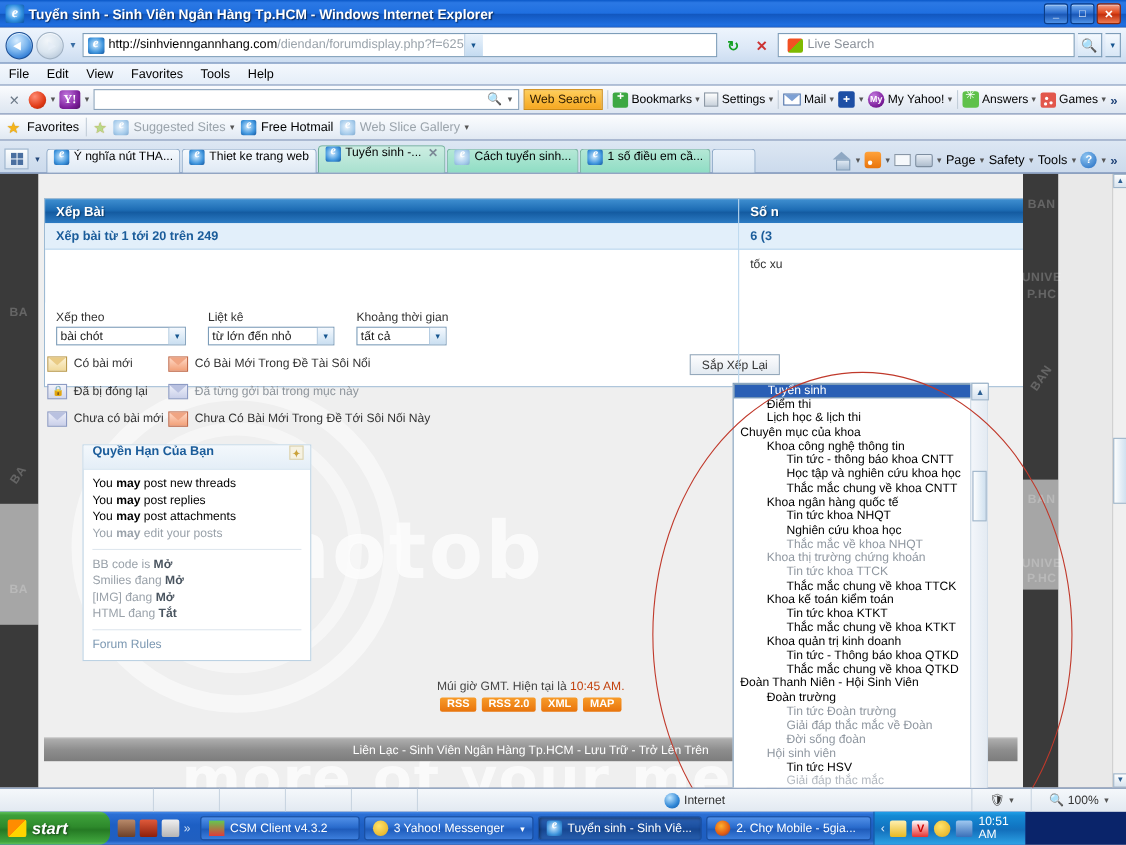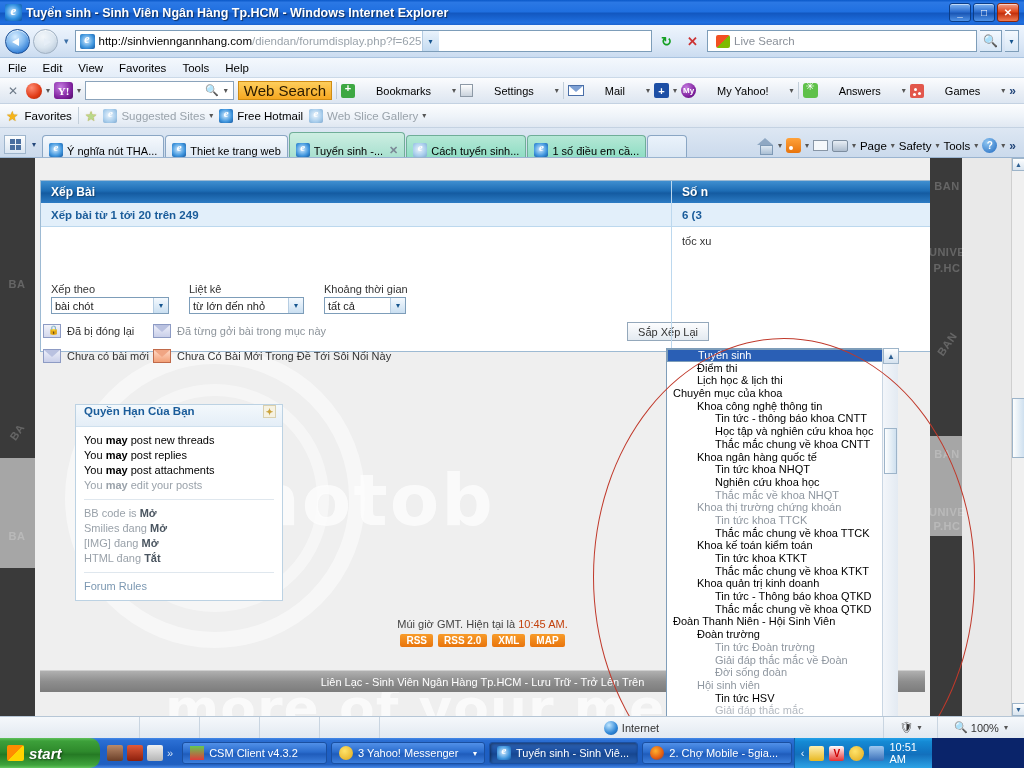--- a/index.html
+++ b/index.html
@@ -124,23 +124,23 @@
   .yexcl{width:19px;height:17px;border-radius:3px;flex:none;color:#fff;font-weight:bold;
     background:radial-gradient(circle at 35% 30%,#c47ae0,#7d1f9c 65%,#4d0e63);
     display:flex;align-items:center;justify-content:center;font-size:11px;
     font-family:"Liberation Serif",serif;}
   .caret { color:#555; font-size:8px; }
   .yinput{flex:1;height:19px;background:#fff;border:1px solid #8ba3bb;min-width:40px;
     display:flex;align-items:center;padding-right:2px;}
   .yinput .mg{margin-left:auto;color:#1c5fa8;font-size:11px;padding-right:2px;}
   .websearch{height:19px;background:linear-gradient(to bottom,#fece5c,#f6a821);
     border:1px solid #d08c12;display:flex;align-items:center;padding:0 5px;
-    font-size:15px;color:#2a1a00;flex:none;}
+    font-size:11px;color:#2a1a00;flex:none;}
   .sep{width:1px;height:17px;background:#c2ced9;}
-  .ytb-item{display:flex;align-items:center;gap:21px;flex:none;white-space:nowrap;}
+  .ytb-item{display:flex;align-items:center;gap:3px;flex:none;white-space:nowrap;}
   .ico-bm{width:14px;height:14px;background:#3da843;border-radius:2px;position:relative;flex:none;}
   .ico-bm::after{content:"+";position:absolute;inset:-2px 0 0 0;text-align:center;color:#fff;font-size:11px;font-weight:bold;}
   .ico-set{width:13px;height:13px;background:linear-gradient(#fefefe,#c9d2dc);border:1px solid #8d99a6;flex:none;}
   .ico-mail{width:16px;height:11px;background:#fff;border:1px solid #4a6fa8;flex:none;position:relative;}
   .ico-mail::after{content:"";position:absolute;left:0;top:0;width:0;height:0;
     border-left:7px solid transparent;border-right:7px solid transparent;border-top:6px solid #7da0d4;}
   .ico-plus{width:15px;height:15px;background:#1d4fa5;color:#fff;flex:none;
     display:flex;align-items:center;justify-content:center;font-size:11px;font-weight:bold;border-radius:2px;}
   .ico-my{width:15px;height:15px;border-radius:50%;flex:none;color:#fff;font-size:8px;font-weight:bold;
     background:radial-gradient(circle at 35% 30%,#c47ae0,#7d1f9c 65%,#4d0e63);
@@ -177,21 +177,21 @@
     border-bottom:1px solid #9ab4d0;
   }
   .quicktab{width:22px;height:19px;margin-bottom:3px;border:1px solid #9fb6cd;
     background:linear-gradient(to bottom,#fdfefe,#dbe6f2);
     display:flex;align-items:center;justify-content:center;flex:none;}
   .qt-grid{display:grid;grid-template-columns:5px 5px;grid-template-rows:5px 5px;gap:1px;}
   .qt-grid i{background:#4a6fa0;display:block;}
   .tabdrop{width:14px;height:19px;margin-bottom:3px;display:flex;align-items:center;justify-content:center;
     color:#24477a;font-size:8px;flex:none;}
   .tab{
-    height:22px; margin-bottom:0; display:flex; align-items:flex-end; gap:4px;
+    height:22px; margin-bottom:0; display:flex; align-items:flex-start; gap:4px;
     padding:0 6px; max-width:135px; white-space:nowrap; overflow:hidden;
     border:1px solid #8aa6c4; border-bottom:none;
     border-radius:4px 4px 0 0; font-size:11px; flex:none;
     background:linear-gradient(to bottom,#f5f9fd,#dfe9f4);
   }
   .tab.active{background:linear-gradient(to bottom,#cdeee2,#a8e0cf);height:25px;border-color:#6fae98;}
   .tab.green{background:linear-gradient(to bottom,#b5e8d6,#8fddc4);border-color:#6fae98;}
   .tab .closex{color:#7b8996;font-weight:bold;font-size:11px;margin-left:2px;}
   .tabnew{width:40px;height:22px;border:1px solid #8aa6c4;border-bottom:none;border-radius:4px 4px 0 0;
     background:linear-gradient(to bottom,#eaf2fb,#d9e6f3);flex:none;}
@@ -634,20 +634,30 @@
         <div class="panel-right">
           <div class="pr-h">Số n</div>
           <div class="pr-sub">6 (3</div>
           <div class="pr-txt">tốc xu</div>
         </div>
       </div>
 
       <div class="legend">
         <div class="legrow">
           <div class="legcell c1">
+            <span class="env"></span>
+            <span>Có bài mới</span>
+          </div>
+          <div class="legcell">
+            <span class="env red"></span>
+            <span>Có Bài Mới Trong Đề Tài Sôi Nổi</span>
+          </div>
+        </div>
+        <div class="legrow">
+          <div class="legcell c1">
             <span class="env lock"></span>
             <span>Đã bị đóng lại</span>
           </div>
           <div class="legcell dim">
             <span class="env blue"></span>
             <span>Đã từng gởi bài trong mục này</span>
           </div>
         </div>
         <div class="legrow">
           <div class="legcell c1">

